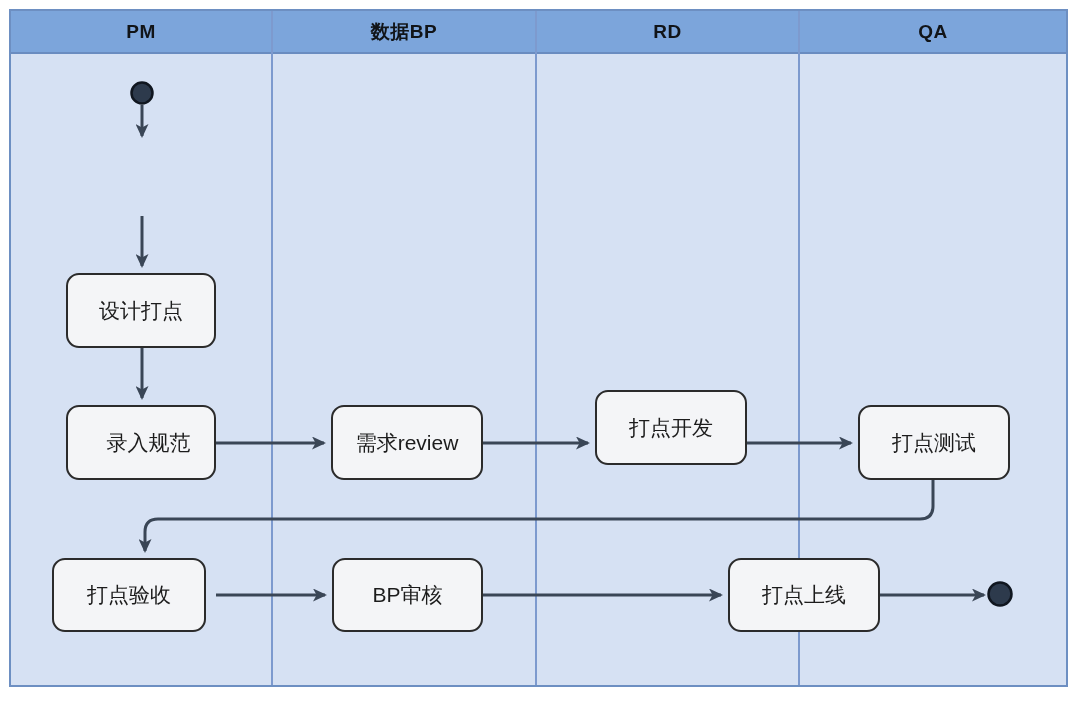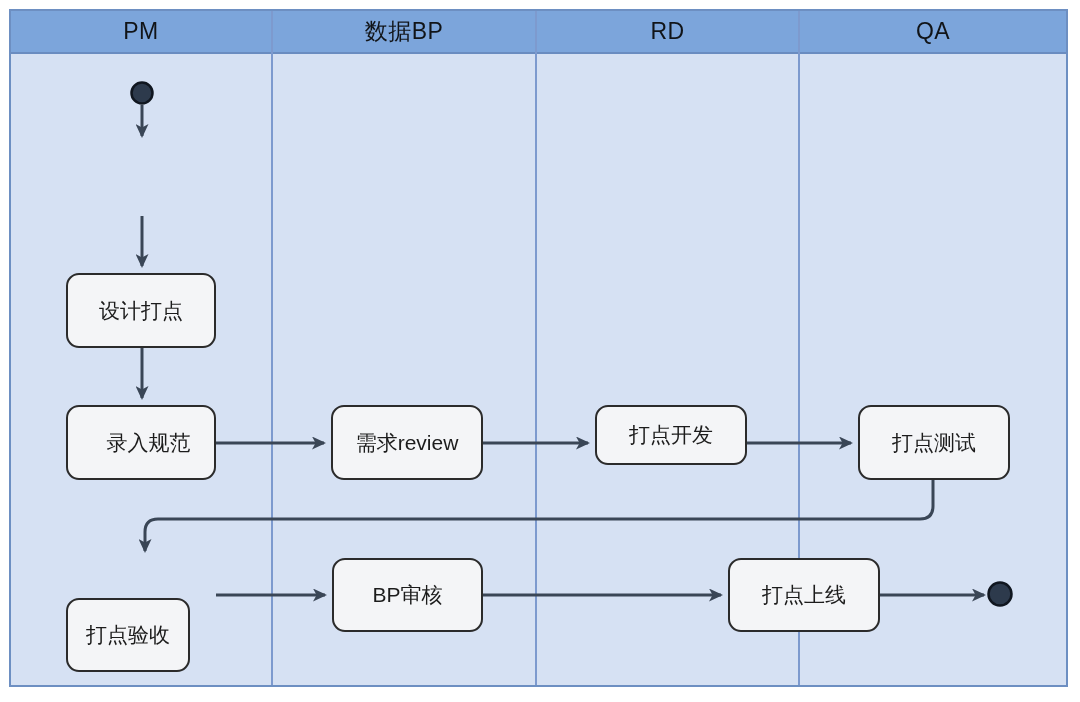--- a/index.html
+++ b/index.html
@@ -38,22 +38,22 @@
   }
   .lane:last-child { border-right: none; }
   .lane-header {
     height: 43px;
     box-sizing: border-box;
     background: #7ca5db;
     border-bottom: 2px solid #6a8cc0;
     display: flex;
     align-items: center;
     justify-content: center;
-    font-size: 23px;
-    font-weight: normal;
+    font-size: 19px;
+    font-weight: bold;
     color: #111418;
     letter-spacing: 0.5px;
   }
   .edges {
     position: absolute;
     left: 0;
     top: 0;
     width: 1080px;
     height: 702px;
     pointer-events: none;
@@ -150,29 +150,29 @@
   </div>
 
   <div class="activity" style="left:66px; top:405px; width:150px; height:75px;padding-left:15px;">
     <span>录入规范</span>
   </div>
 
   <div class="activity" style="left:331px; top:405px; width:152px; height:75px;">
     <span>需求review</span>
   </div>
 
-  <div class="activity" style="left:595px; top:405px; width:152px; height:60px;">
+  <div class="activity" style="left:595px; top:390px; width:152px; height:75px;">
     <span>打点开发</span>
   </div>
 
   <div class="activity" style="left:858px; top:405px; width:152px; height:75px;">
     <span>打点测试</span>
   </div>
 
-  <div class="activity" style="left:66px; top:558px; width:124px; height:74px;margin-top:40px;">
+  <div class="activity" style="left:52px; top:558px; width:154px; height:74px;">
     <span>打点验收</span>
   </div>
 
   <div class="activity" style="left:332px; top:558px; width:151px; height:74px;">
     <span>BP审核</span>
   </div>
 
   <div class="activity" style="left:728px; top:558px; width:152px; height:74px;">
     <span>打点上线</span>
   </div>

